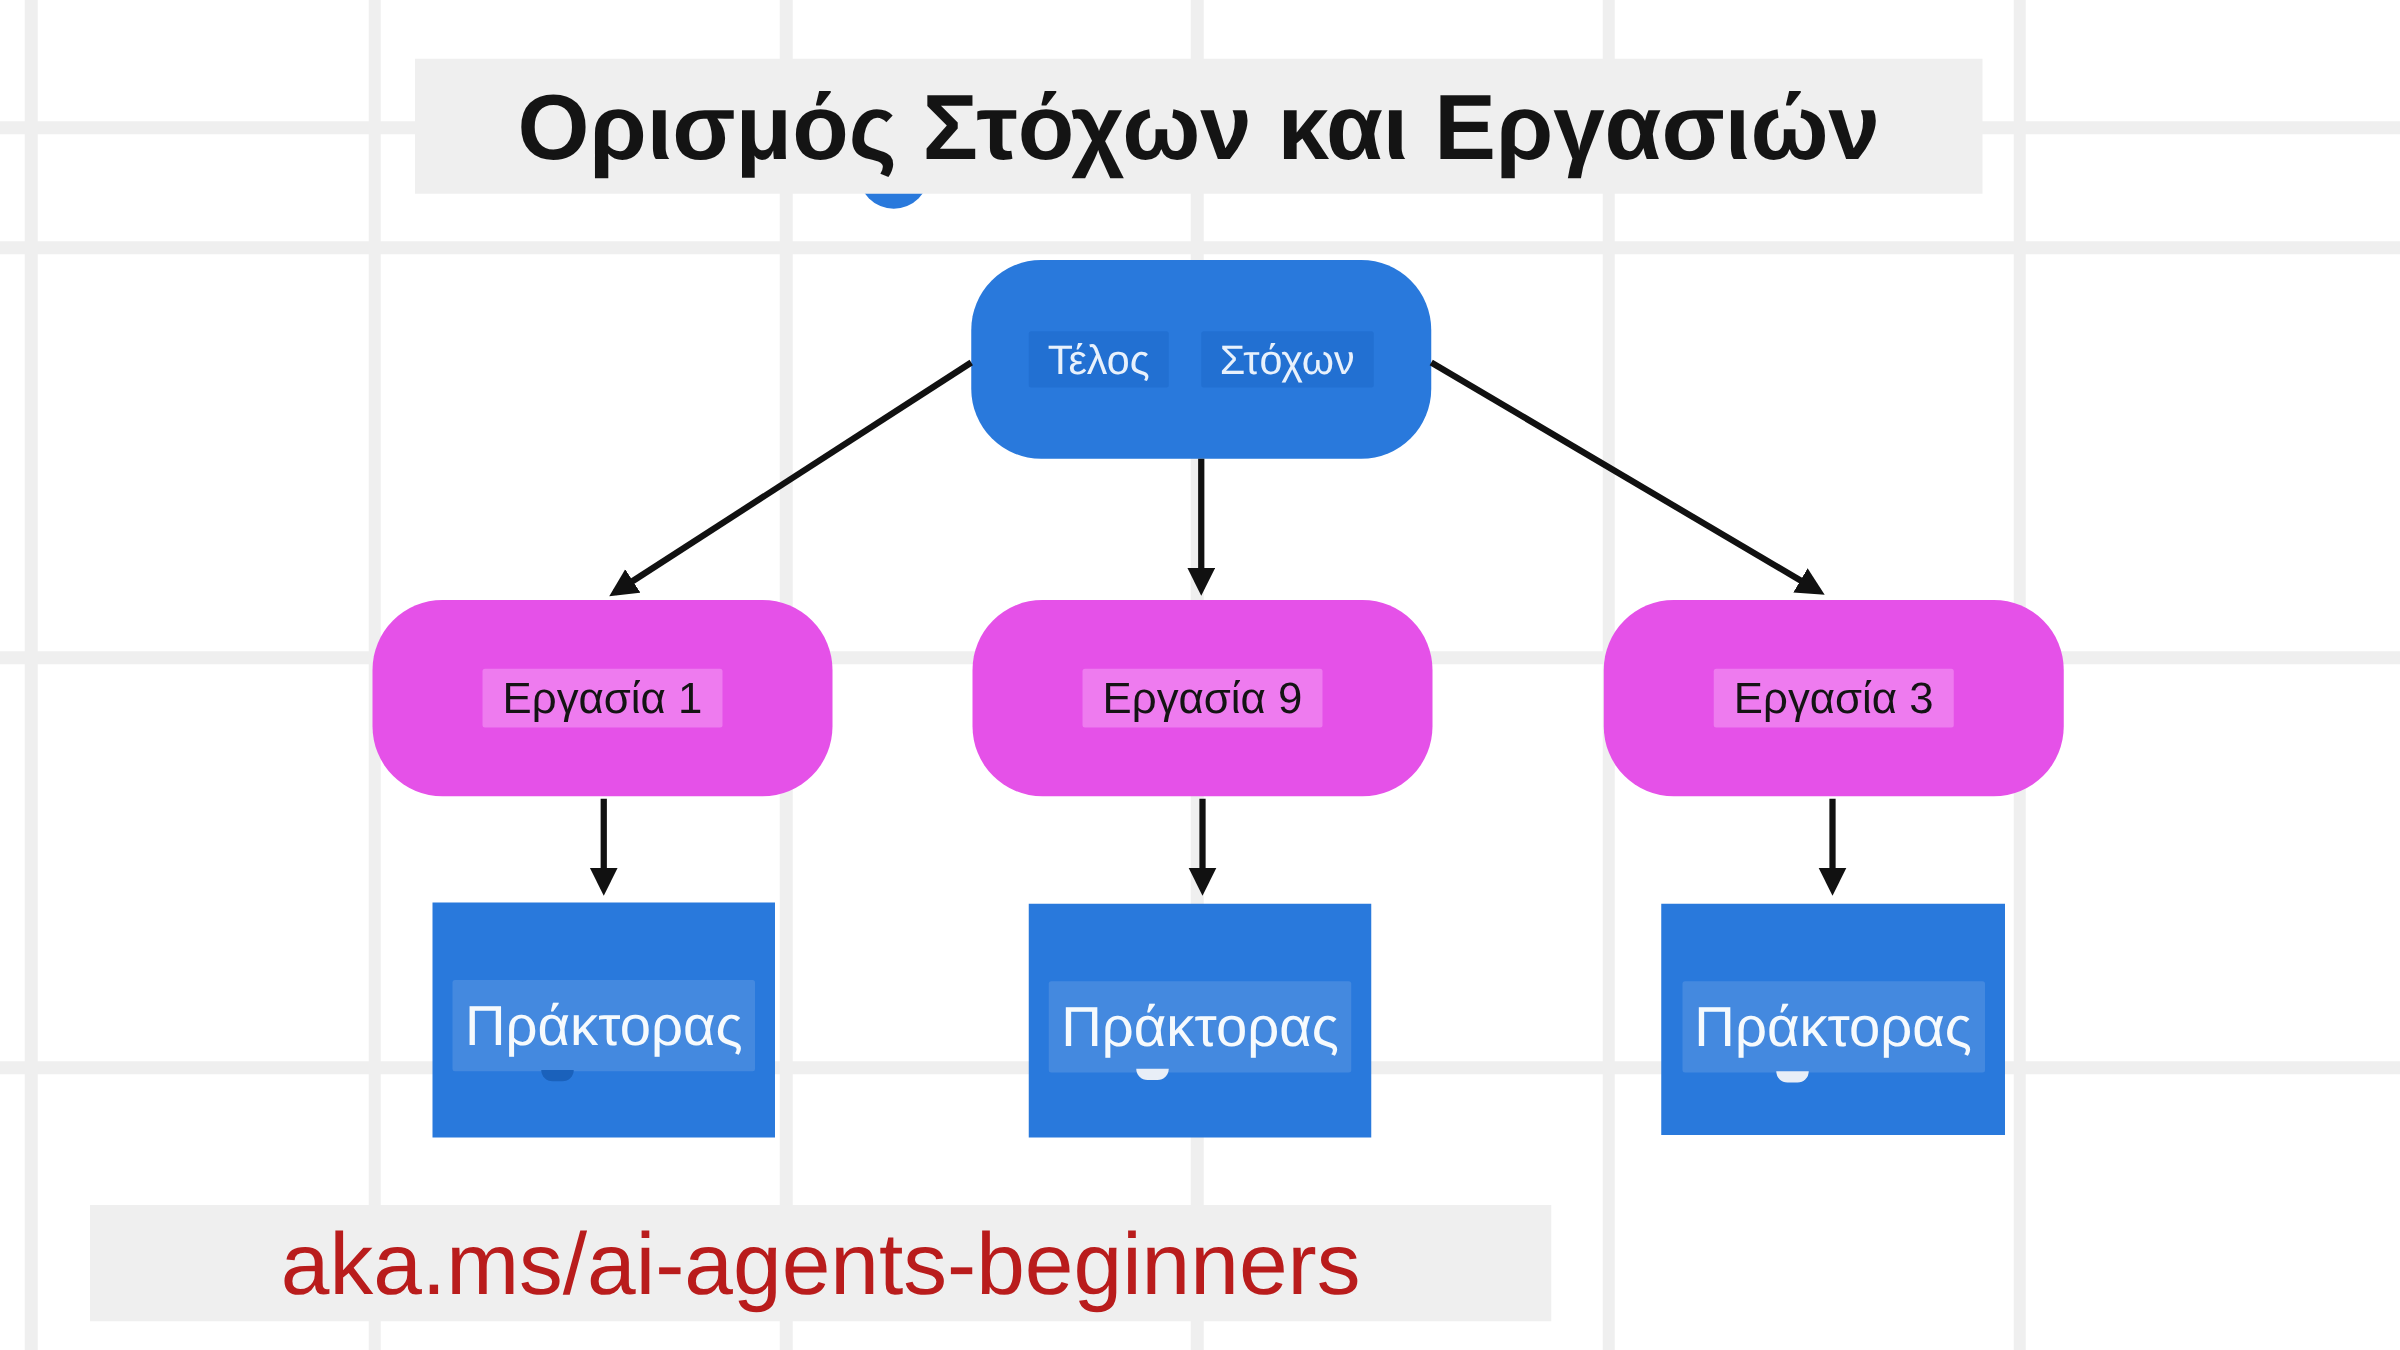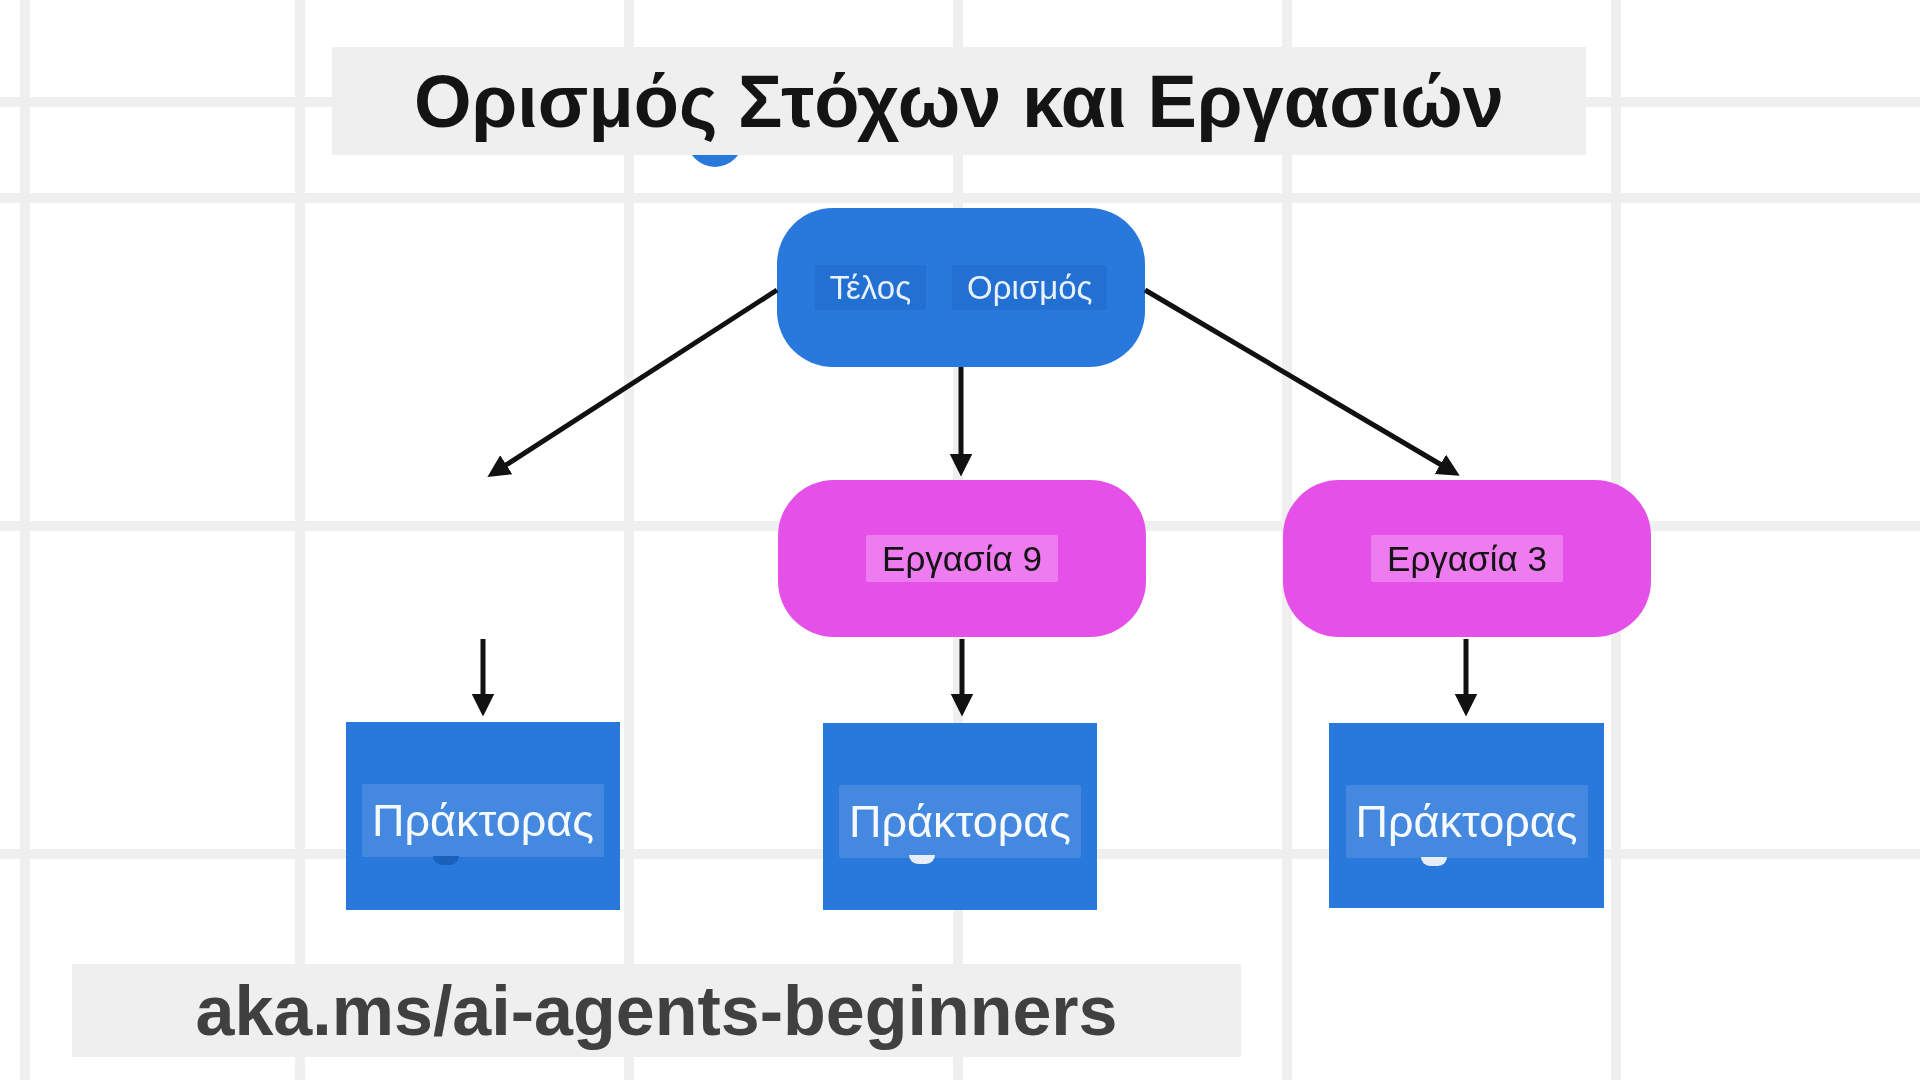--- a/index.html
+++ b/index.html
@@ -54,21 +54,21 @@
   .peek-arc{position:absolute;width:26px;height:9px;border-radius:0 0 13px 13px;}
   .arc-dark{background:#1a61bb;}
   .arc-light{background:#e8eef7;}
   .agent1 .peek-arc{left:87px;top:134px;}
   .agent2 .peek-arc{left:86px;top:132px;}
   .agent3 .peek-arc{left:92px;top:134px;}
   .footer-bar{
     position:absolute;left:72px;top:964px;width:1169px;height:93px;background:#efefef;z-index:2;
     display:flex;align-items:center;justify-content:center;
   }
-  .footer-bar span{font-size:70px;color:#404040;white-space:nowrap;letter-spacing:0px;font-weight:bold;}
+  .footer-bar span{font-size:70px;color:#b91c1c;white-space:nowrap;letter-spacing:0px;}
 </style>
 </head>
 <body>
 
 <div class="canvas">
   <div class="grid"></div>
 
   <div class="title-circle"></div>
 
   <div class="title-bar">
@@ -84,23 +84,26 @@
     <line x1="777" y1="290" x2="492" y2="474" stroke="#111" stroke-width="5" marker-end="url(#ah)"></line>
     <line x1="961" y1="367" x2="961" y2="471" stroke="#111" stroke-width="5" marker-end="url(#ah)"></line>
     <line x1="1145" y1="290" x2="1455" y2="473" stroke="#111" stroke-width="5" marker-end="url(#ah)"></line>
     <line x1="483" y1="639" x2="483" y2="711" stroke="#111" stroke-width="5" marker-end="url(#ah)"></line>
     <line x1="962" y1="639" x2="962" y2="711" stroke="#111" stroke-width="5" marker-end="url(#ah)"></line>
     <line x1="1466" y1="639" x2="1466" y2="711" stroke="#111" stroke-width="5" marker-end="url(#ah)"></line>
   </svg>
 
   <div class="node goal">
     <span class="lbl">Τέλος</span>
-    <span class="lbl">Ορισμός</span>
+    <span class="lbl">Στόχων</span>
   </div>
 
+  <div class="node task task1">
+    <span class="lbl">Εργασία 1</span>
+  </div>
   <div class="node task task2">
     <span class="lbl">Εργασία 9</span>
   </div>
   <div class="node task task3">
     <span class="lbl">Εργασία 3</span>
   </div>
 
   <div class="node agent agent1">
     <span class="lbl">Πράκτορας</span>
     <div class="peek-arc arc-dark"></div>

